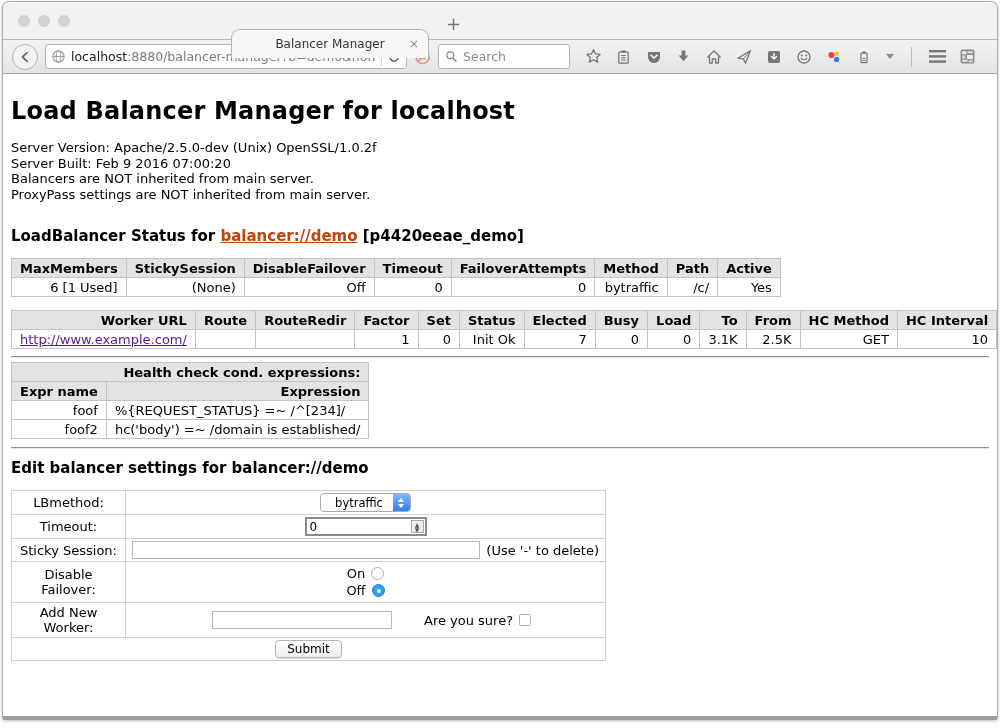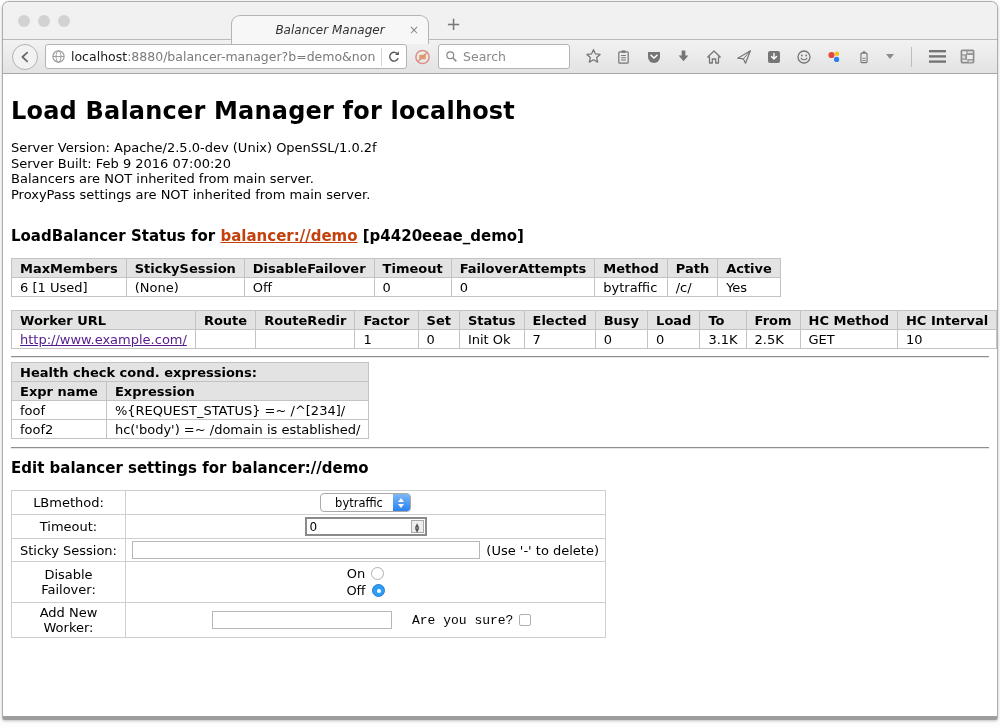--- a/index.html
+++ b/index.html
@@ -7,23 +7,23 @@
   .stage { position:relative; width:1000px; height:728px; background:#fdfdfd; }
 
   
   .window { position:absolute; left:2px; top:1px; width:996px; height:719px;
             border:1px solid #aeaeae; border-bottom:4px solid #9d9d9d;
             border-radius:7px 7px 3px 3px; background:#fff; box-shadow:0 1px 3px rgba(0,0,0,.25); overflow:hidden; }
 
   .tabbar { position:relative; height:38px; background:#f1f1f1; border-bottom:1px solid #b9b9b9; }
   .traffic { position:absolute; left:15px; top:13px; display:flex; gap:8px; }
   .light { width:12px; height:12px; border-radius:50%; background:#d2d2d2; }
-  .tab { position:absolute; left:228px; top:13px; width:198px; height:29px; background:#f7f7f7;
+  .tab { position:absolute; left:228px; top:27px; width:198px; height:29px; background:#f7f7f7;
          border:1px solid #b4b4b4; border-bottom:none; border-radius:9px 9px 0 0;
-         display:flex; align-items:center; justify-content:center; font-size:12px; color:#333; z-index:2;font-style:italic; }
+         display:flex; align-items:center; justify-content:center; font-size:12px; color:#333; z-index:2; }
   .tab-close { position:absolute; right:9px; top:7px; font-size:12px; color:#888; cursor:default; }
   .newtab { position:absolute; left:443px; top:11px; font-size:18px; color:#777; }
 
   .navbar { display:flex; align-items:center; height:34px; padding:0 9px; gap:7px;
             background:linear-gradient(#f2f2f2,#e3e3e3); border-bottom:1px solid #a7a7a7; }
   .circle-btn { width:26px; height:26px; border-radius:50%; border:1px solid #b3b3b3; background:#f2f2f2;
                 display:flex; align-items:center; justify-content:center; flex:0 0 auto; }
   .urlbar { display:flex; align-items:center; width:362px; height:25px; background:#fff;
             border:1px solid #b3b3b3; border-radius:3px; padding:0 5px; gap:5px; flex:0 0 auto; }
   .urltext { font-size:12.5px; white-space:nowrap; overflow:hidden; flex:1; }
@@ -39,21 +39,21 @@
 
   
   .content { background:#fff; height:669px; padding:0 0 0 8px; overflow:hidden; color:#000; }
   h1.pt { font-size:24px; font-weight:bold; letter-spacing:.2px; padding-top:23px; }
   .info { margin-top:15px; font-size:13px; line-height:15.6px; }
   h3.sh { margin-top:25px; font-size:15px; font-weight:bold; }
   h3.sh a { color:#c2410c; }
   a.plink { color:#551a8b; text-decoration:underline; }
 
   table.t { border-collapse:collapse; border:1px solid #8f8f8f; font-size:13px; margin-top:13px; }
-  table.t th, table.t td { border:1px solid #c3c3c3; padding:1px 8px; text-align:left; white-space:nowrap; height:19px; }
+  table.t th, table.t td { border:1px solid #c3c3c3; padding:1px 8px; text-align:right; white-space:nowrap; height:19px; }
   table.t th { background:#e3e3e3; font-weight:bold; }
   table.t td.cl { text-align:left; }
   .worker-t { margin-top:16px; }
   hr.rule { border:none; border-top:1px solid #8f8f8f; border-bottom:1px solid #e6e6e6; margin:7px 8px 4px 0; }
   .health-t td.cl { text-align:left; }
 
   
   table.form-t { border-collapse:collapse; border:1px solid #8f8f8f; width:595px; font-size:13px; margin-top:13px; }
   table.form-t td { border:1px solid #cfcfcf; padding:2px 6px; text-align:center; height:20px; }
   table.form-t td.lbl { width:114px; }
@@ -70,21 +70,21 @@
   .radio-lines { display:flex; flex-direction:column; align-items:center; gap:2px; padding:2px 0; }
   .radio-line { display:flex; align-items:center; gap:6px; }
   .radio { width:13px; height:13px; border-radius:50%; border:1px solid #b0b0b0; background:#fff; display:inline-block; }
   .radio.on { background:#2f9df6; border-color:#1f7fd4; position:relative; }
   .radio.on::after { content:""; position:absolute; left:4px; top:4px; width:4px; height:4px; border-radius:50%; background:#fff; }
   .sticky-cell { display:flex; align-items:center; justify-content:space-between; gap:6px; }
   input.sticky { width:348px; height:18px; border:1px solid #b7b7b7; font-family:inherit; }
   .note { font-size:13px; white-space:nowrap; }
   .addw-cell { display:flex; align-items:center; }
   input.addw { width:180px; height:18px; border:1px solid #b7b7b7; margin-left:80px; font-family:inherit; }
-  .sure { display:flex; align-items:center; gap:6px; margin-left:20px; font-size:13px;font-family:Liberation Mono, monospace; }
+  .sure { display:flex; align-items:center; gap:6px; margin-left:32px; font-size:13px; }
   .chk { width:12px; height:12px; border:1px solid #b0b0b0; border-radius:2px; background:#fff; display:inline-block; }
   button.submit { font-family:inherit; font-size:12px; padding:1px 11px; border:1px solid #b5b5b5; border-radius:4px;
                   background:linear-gradient(#fff,#efefef); box-shadow:0 1px 1px rgba(0,0,0,.12); }
   svg { display:block; }
 </style>
 </head>
 <body>
 
 <div class="stage">
 <div class="window">
@@ -380,18 +380,21 @@
         <td>
           <div class="addw-cell">
             <input class="addw" type="text" value="" style="">
             <span class="sure">
                     <span>Are you sure?</span>
                     <span class="chk"></span>
                   </span>
           </div>
         </td>
       </tr>
+      <tr>
+        <td colspan="2"><button class="submit">Submit</button></td>
+      </tr>
     </tbody>
         </table>
   </div>
 
 </div>
 </div>
 
 </body></html>

